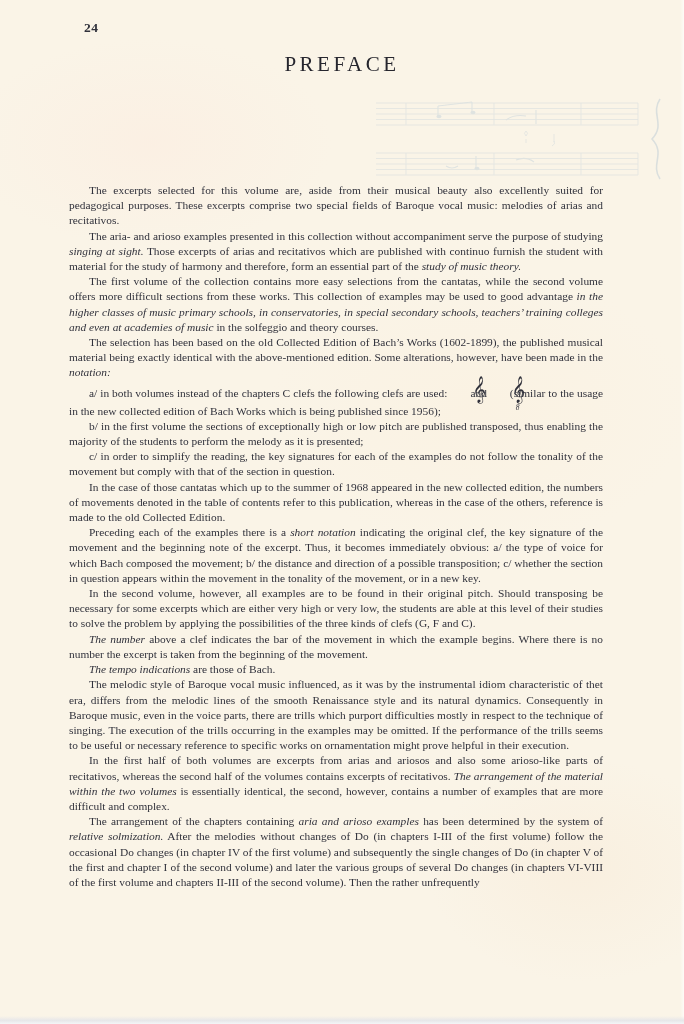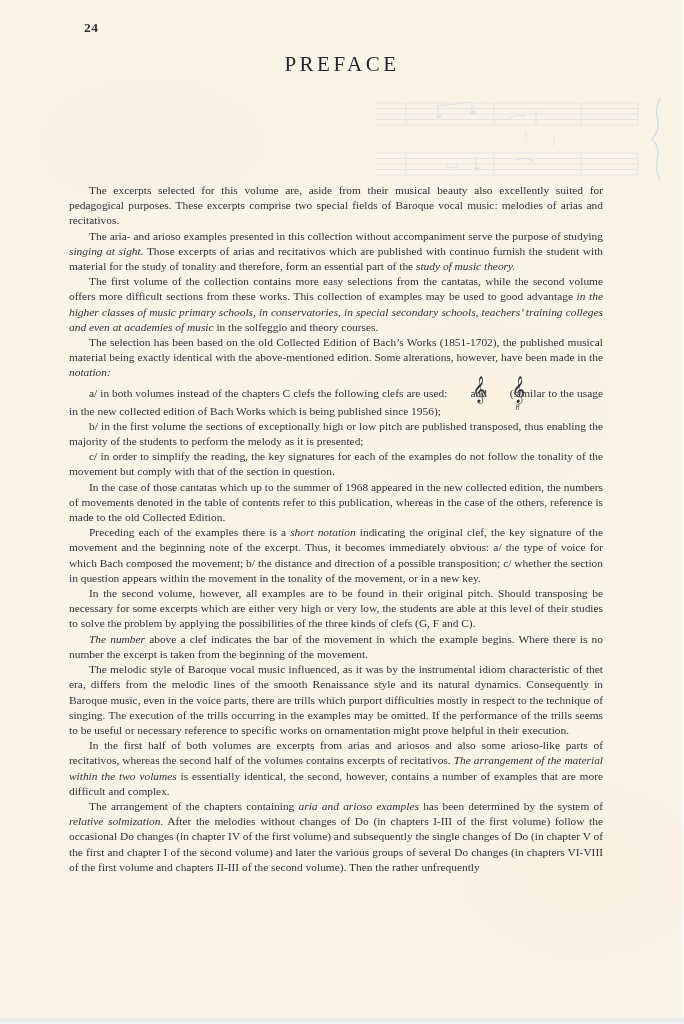--- a/index.html
+++ b/index.html
@@ -87,29 +87,30 @@
     <path d="M178 38 v8 M176 50 q4 -2 2 -5" stroke-width="0.8"></path>
   </g>
 
   <g stroke="#bccbd5" stroke-width="1.6" fill="none">
     <path d="M284 3 C274 18 290 28 276 43 C290 58 274 68 284 83"></path>
   </g>
 </svg>
 
 <div class="body-text">
     <p><span>The excerpts selected for this volume are, aside from their musical beauty also excellently suited for pedagogical purposes. These excerpts comprise two special fields of Baroque vocal music: melodies of arias and recitativos.</span></p>
-    <p><span>The aria- and arioso examples presented in this collection without accompaniment serve the purpose of studying </span><i>singing at sight.</i><span> Those excerpts of arias and recitativos which are published with continuo furnish the student with material for the study of tonality and therefore, form an essential part of the </span><i>study of music theory.</i></p>
+    <p><span>The aria- and arioso examples presented in this collection without accompaniment serve the purpose of studying </span><i>singing at sight.</i><span> Those excerpts of arias and recitativos which are published with continuo furnish the student with material for the study of harmony and therefore, form an essential part of the </span><i>study of music theory.</i></p>
     <p><span>The first volume of the collection contains more easy selections from the cantatas, while the second volume offers more difficult sections from these works. This collection of examples may be used to good advantage </span><i>in the higher classes of music primary schools, in conservatories, in special secondary schools, teachers’ training colleges and even at academies of music</i><span> in the solfeggio and theory courses.</span></p>
-    <p><span>The selection has been based on the old Collected Edition of Bach’s Works (1851-1702), the published musical material being exactly identical with the above-mentioned edition. Some alterations, however, have been made in the </span><i>notation:</i></p>
+    <p><span>The selection has been based on the old Collected Edition of Bach’s Works (1602-1899), the published musical material being exactly identical with the above-mentioned edition. Some alterations, however, have been made in the </span><i>notation:</i></p>
     <p><span>a/ in both volumes instead of the chapters C clefs the following clefs are used: </span><span class="clef"><span class="clef-glyph">𝄞</span></span><span>  and </span><span class="clef"><span class="clef-glyph">𝄞</span><span class="clef-sub">8</span></span><span>  (similar to the usage in the new collected edition of Bach Works which is being published since 1956);</span></p>
     <p><span>b/ in the first volume the sections of exceptionally high or low pitch are published transposed, thus enabling the majority of the students to perform the melody as it is presented;</span></p>
     <p><span>c/ in order to simplify the reading, the key signatures for each of the examples do not follow the tonality of the movement but comply with that of the section in question.</span></p>
     <p><span>In the case of those cantatas which up to the summer of 1968 appeared in the new collected edition, the numbers of movements denoted in the table of contents refer to this publication, whereas in the case of the others, reference is made to the old Collected Edition.</span></p>
     <p><span>Preceding each of the examples there is a </span><i>short notation</i><span> indicating the original clef, the key signature of the movement and the beginning note of the excerpt. Thus, it becomes immediately obvious: a/ the type of voice for which Bach composed the movement; b/ the distance and direction of a possible transposition; c/ whether the section in question appears within the movement in the tonality of the movement, or in a new key.</span></p>
     <p><span>In the second volume, however, all examples are to be found in their original pitch. Should transposing be necessary for some excerpts which are either very high or very low, the students are able at this level of their studies to solve the problem by applying the possibilities of the three kinds of clefs (G, F and C).</span></p>
     <p><i>The number</i><span> above a clef indicates the bar of the movement in which the example begins. Where there is no number the excerpt is taken from the beginning of the movement.</span></p>
+    <p><i>The tempo indications</i><span> are those of Bach.</span></p>
     <p><span>The melodic style of Baroque vocal music influenced, as it was by the instrumental idiom characteristic of thet era, differs from the melodic lines of the smooth Renaissance style and its natural dynamics. Consequently in Baroque music, even in the voice parts, there are trills which purport difficulties mostly in respect to the technique of singing. The execution of the trills occurring in the examples may be omitted. If the performance of the trills seems to be useful or necessary reference to specific works on ornamentation might prove helpful in their execution.</span></p>
     <p><span>In the first half of both volumes are excerpts from arias and ariosos and also some arioso-like parts of recitativos, whereas the second half of the volumes contains excerpts of recitativos. </span><i>The arrangement of the material within the two volumes</i><span> is essentially identical, the second, however, contains a number of examples that are more difficult and complex.</span></p>
     <p><span>The arrangement of the chapters containing </span><i>aria and arioso examples</i><span> has been determined by the system of </span><i>relative solmization.</i><span> After the melodies without changes of Do (in chapters I-III of the first volume) follow the occasional Do changes (in chapter IV of the first volume) and subsequently the single changes of Do (in chapter V of the first and chapter I of the second volume) and later the various groups of several Do changes (in chapters VI-VIII of the first volume and chapters II-III of the second volume). Then the rather unfrequently</span></p>
   </div>
 
 <div class="right-edge"></div>
 <div class="bottom-edge"></div>
 
 </body></html>

